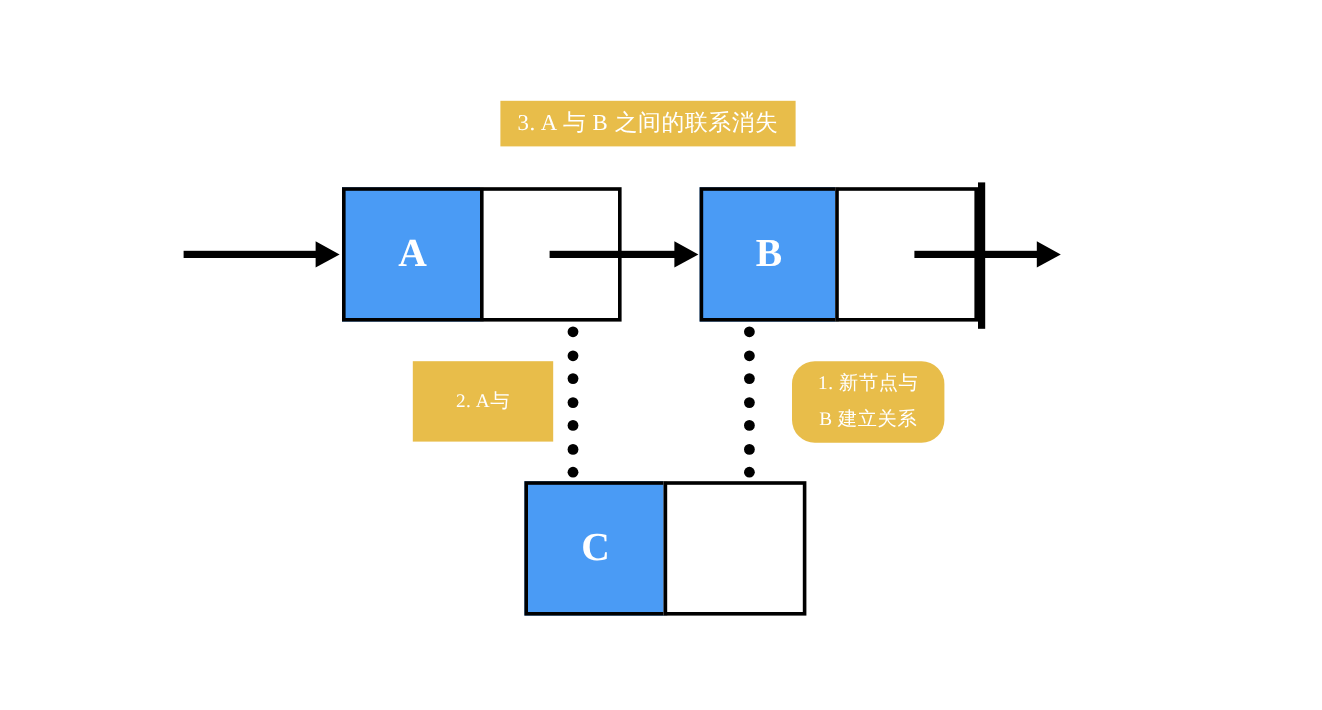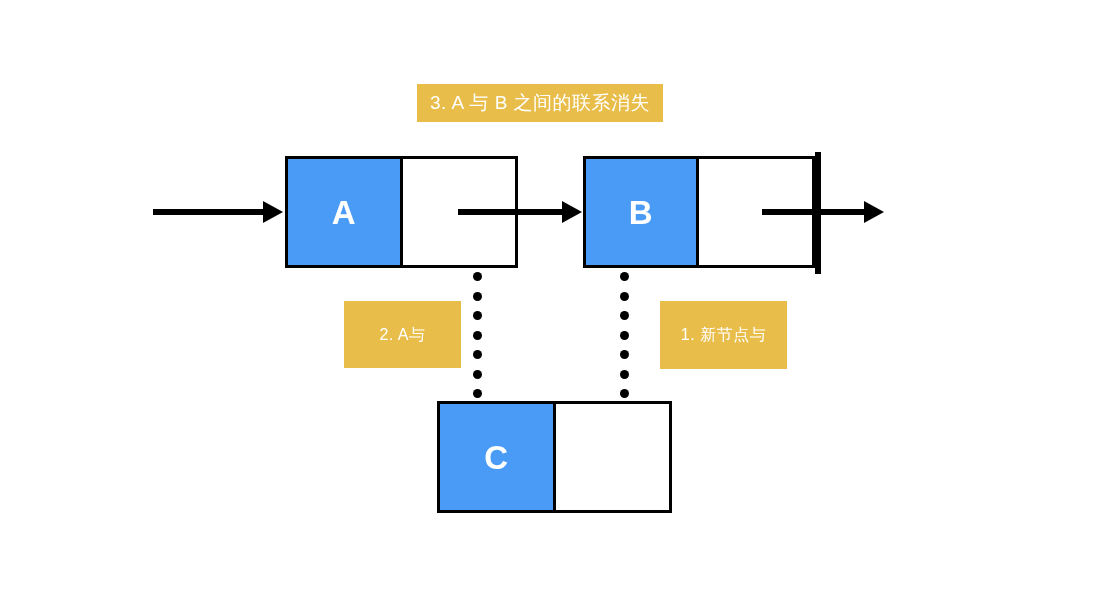--- a/index.html
+++ b/index.html
@@ -16,20 +16,21 @@
     font-family: "Liberation Sans", "DejaVu Sans", sans-serif;
     -webkit-font-smoothing: antialiased;
   }
 
   #canvas {
     position: absolute;
     left: 0;
     top: 0;
     width: 1102px;
     height: 592px;
+    font-family: Liberation Serif, serif;
   }
 
   
   .node {
     position: absolute;
     display: flex;
     box-sizing: border-box;
   }
   .cell {
     box-sizing: border-box;
@@ -156,21 +157,21 @@
     left: 417px; top: 84px;
     width: 246px; height: 38px;
     font-size: 19px;
   }
   #label-2 {
     left: 344px; top: 301px;
     width: 117px; height: 67px;
   }
   #label-1 {
     left: 660px; top: 301px;
-    width: 127px; height: 68px;
+    width: 127px; height: 68px; border-radius: 19px;
   }
 </style>
 </head>
 <body>
 
 <div id="canvas">
 
   <div class="label" id="label-3">
     <span class="line">3. A 与 B 之间的联系消失</span>
   </div>
@@ -225,20 +226,21 @@
     <span class="dot"></span>
     <span class="dot"></span>
   </div>
 
   <div class="label" id="label-2">
     <span class="line">2. A与</span>
   </div>
 
   <div class="label" id="label-1">
     <span class="line">1. 新节点与</span>
+    <span class="line">B 建立关系</span>
   </div>
 
   <div class="node" id="node-c">
     <div class="cell data">
       <span class="node-letter">C</span>
     </div>
     <div class="cell next left-join"></div>
   </div>
 
 </div>

